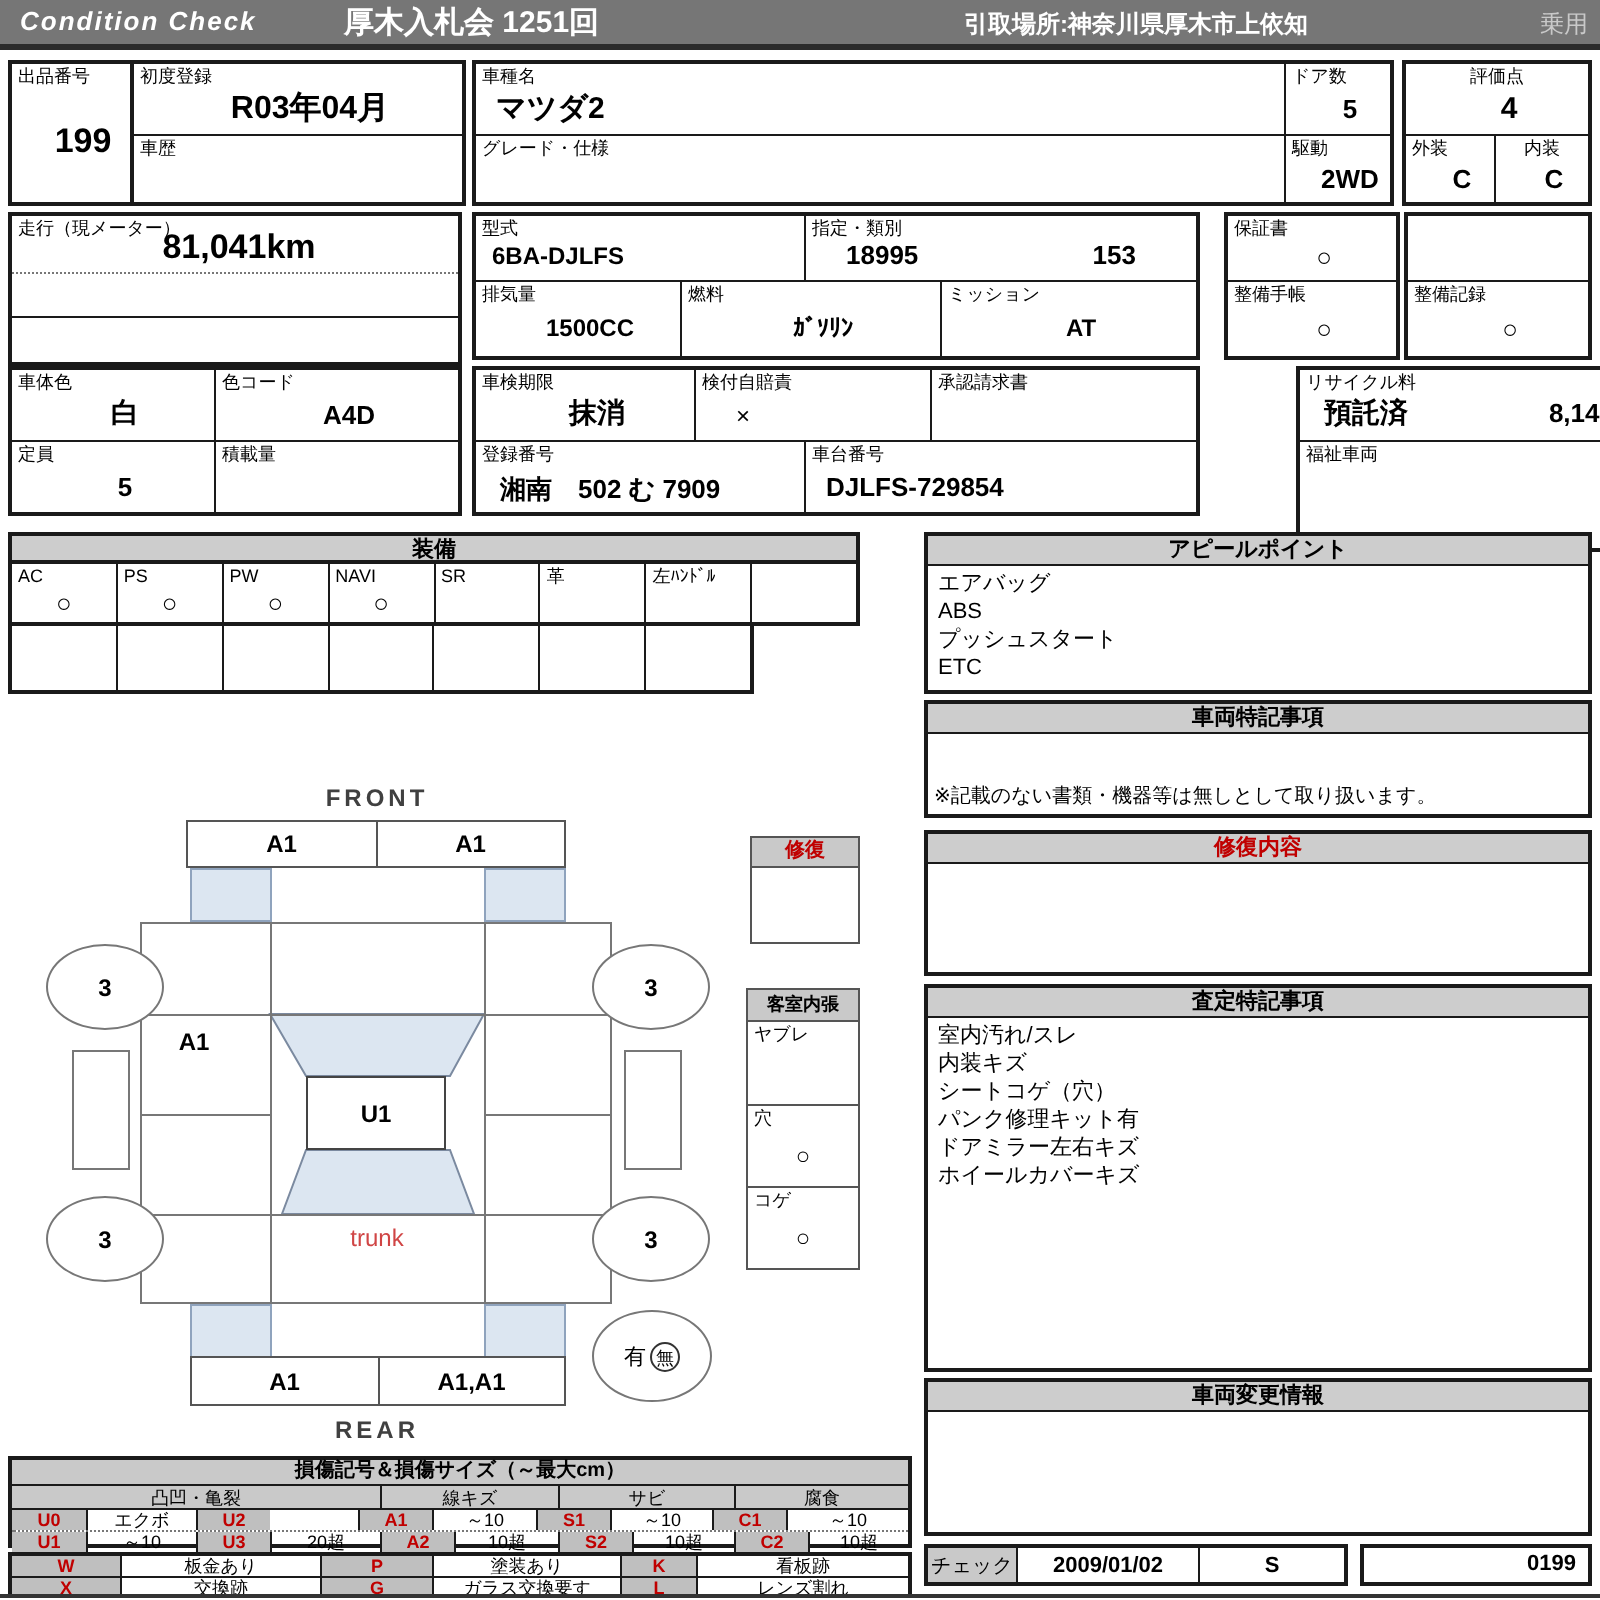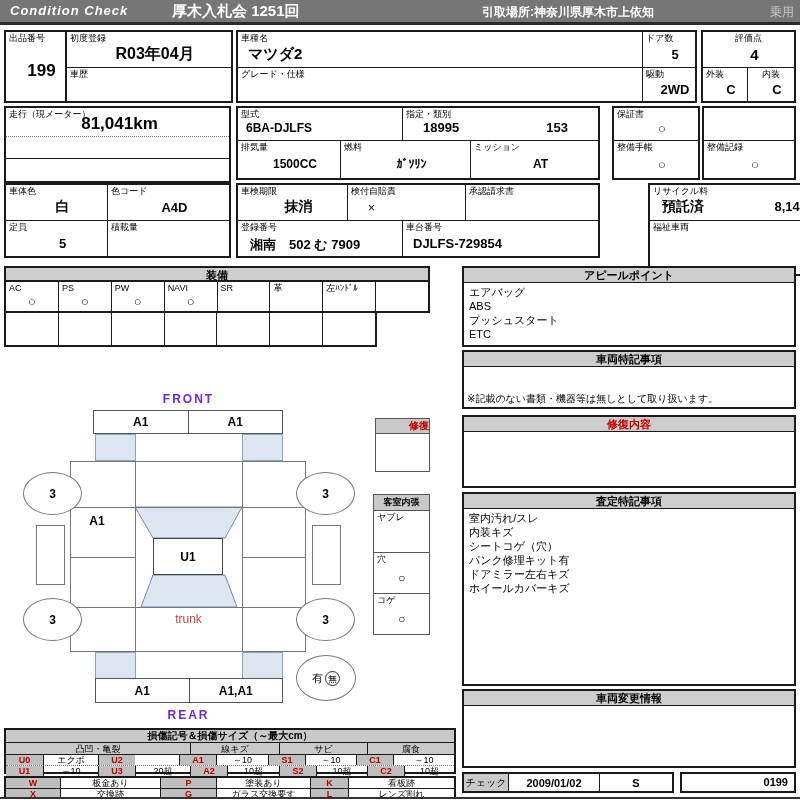--- a/index.html
+++ b/index.html
@@ -9,21 +9,21 @@
   .box{position:absolute;box-sizing:border-box;border:2px solid #1a1a1a;background:#fff;}
   .lbl{display:block;font-size:9px;line-height:10px;padding:1px 3px;white-space:nowrap;text-align:left;}
   .vfill{position:absolute;left:0;right:0;top:9px;bottom:0;display:flex;align-items:center;justify-content:center;margin-left:12px;}
   .val{font-weight:bold;}
   .half{position:absolute;left:0;right:0;box-sizing:border-box;}
   .bb{border-bottom:1px solid #1a1a1a;}
   .br{border-right:1px solid #1a1a1a;}
   .hdrbar{background:#cdcdcd;border-bottom:1px solid #1a1a1a;text-align:center;font-weight:bold;
           font-size:11px;line-height:14px;}
   .red{color:#c00000;}
-  .blue{color:#6d28d9;}
+  .blue{color:#404040;}
   .items{font-size:11px;line-height:14px;padding:2px 5px;text-align:left;}
   .dline{position:absolute;background:#777;}
   .wheel{position:absolute;box-sizing:border-box;border:1px solid #777;border-radius:50%;background:#fff;
          display:flex;align-items:center;justify-content:center;font-size:12px;font-weight:bold;z-index:3;}
   .bluefill{position:absolute;box-sizing:border-box;background:#dce6f1;border:1px solid #8fa3bd;}
   .dcell{position:relative;box-sizing:border-box;}
   .mark{position:absolute;left:0;right:0;top:9px;bottom:0;display:flex;align-items:center;justify-content:center;font-size:13px;}
   .lgc{box-sizing:border-box;border-left:1px solid #1a1a1a;display:flex;align-items:center;justify-content:center;
        font-size:9px;line-height:10px;white-space:nowrap;overflow:hidden;}
   .lgc:first-child{border-left:none;}
@@ -360,21 +360,21 @@
 
     <div class="abs" style="left:36px;top:137px;width:29px;height:60px;border:1px solid #777;background:#fff;"></div>
     <div class="abs" style="left:312px;top:137px;width:29px;height:60px;border:1px solid #777;background:#fff;"></div>
 
     <div class="abs" style="left:296px;top:267px;width:60px;height:46px;border:1px solid #777;border-radius:50%;display:flex;align-items:center;justify-content:center;gap:2px;">
       <span style="font-size:11px;">有</span>
       <span style="font-size:9px;width:15px;height:15px;line-height:15px;text-align:center;border:1px solid #333;border-radius:50%;box-sizing:border-box;">無</span>
     </div>
 
     <div class="abs" style="left:375px;top:30px;width:55px;height:54px;border:1px solid #555;background:#fff;">
-      <div class="red" style="height:14px;background:#c9c9c9;border-bottom:1px solid #555;text-align:right;font-size:10px;font-weight:bold;line-height:14px;">修復</div>
+      <div class="red" style="height:14px;background:#c9c9c9;border-bottom:1px solid #555;text-align:center;font-size:10px;font-weight:bold;line-height:14px;">修復</div>
     </div>
 
     <div class="abs" style="left:373px;top:106px;width:57px;height:141px;border:1px solid #555;background:#fff;">
       <div style="height:15px;background:#c9c9c9;border-bottom:1px solid #555;text-align:center;font-size:9px;font-weight:bold;line-height:15px;">客室内張</div>
       <div class="dcell" style="height:41px;">
         <span class="lbl">ヤブレ</span>
         <div class="mark" style="font-size:12px;"></div>
       </div>
       <div class="dcell" style="height:41px;border-top:1px solid #555;">
         <span class="lbl">穴</span>

